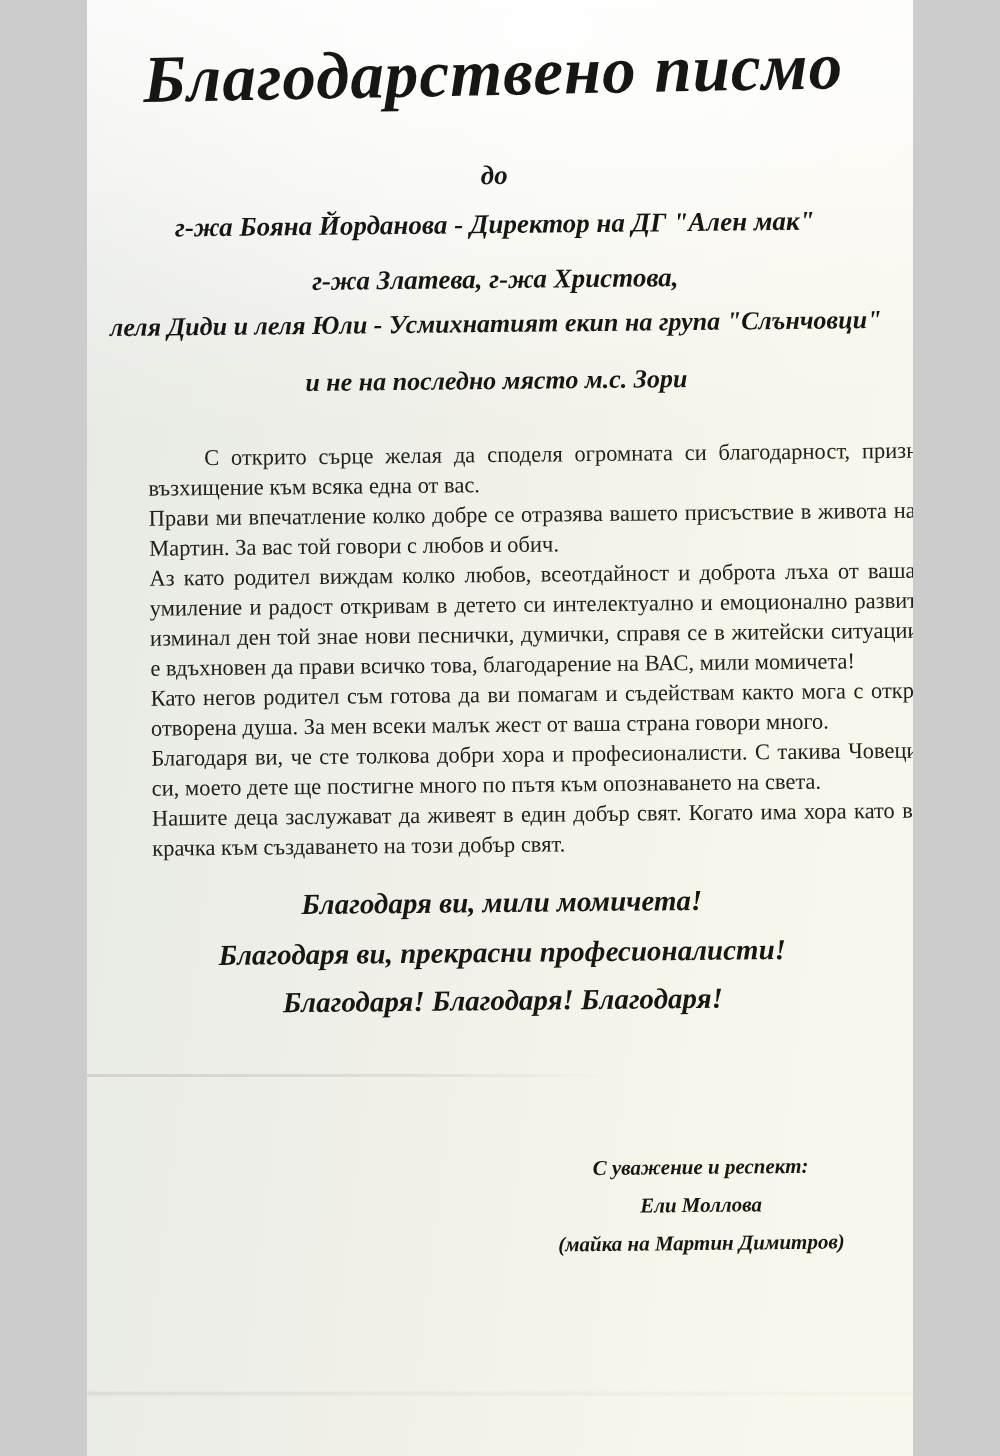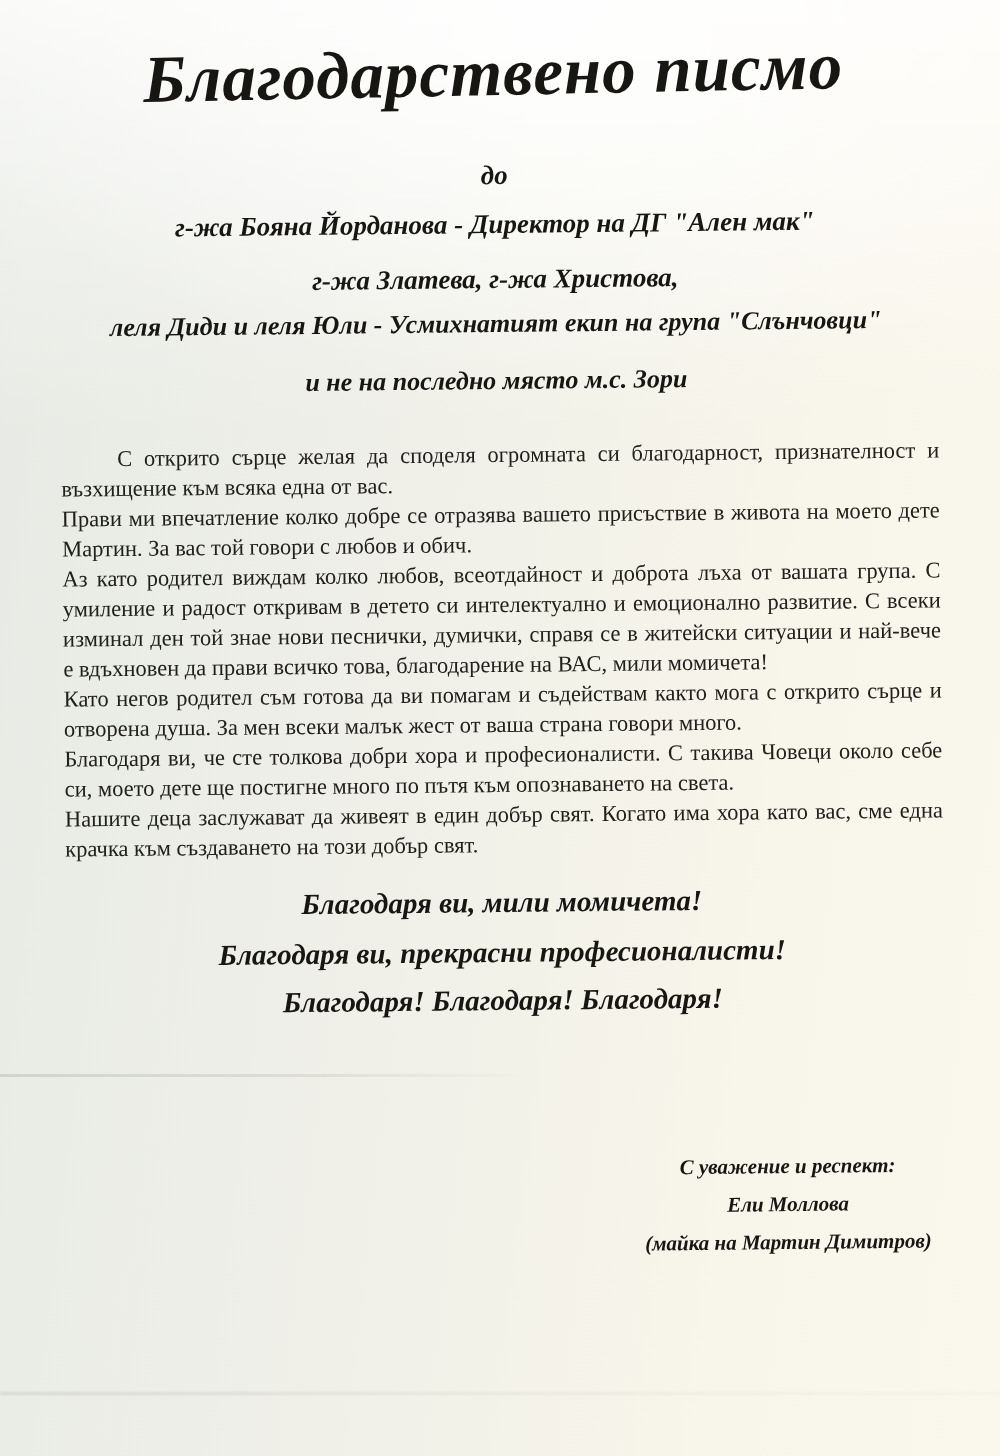--- a/index.html
+++ b/index.html
@@ -2,21 +2,21 @@
 <html lang="bg"><head>
 <meta charset="utf-8">
 <style>
   html, body {
     margin: 0;
     padding: 0;
     background: #ccc;
   }
   .page {
     position: relative;
-    width: 1000px;
+    width: 826px;
     height: 1456px;
     margin: 0 auto;
     overflow: hidden;
     background:
       linear-gradient(180deg, rgba(255,255,255,0.75) 0%, rgba(255,255,255,0.35) 14%, rgba(255,255,255,0) 30%),
       radial-gradient(ellipse 900px 500px at 55% 2%, rgba(255,255,255,0.85), rgba(255,255,255,0) 70%),
       linear-gradient(97deg, #e7eae4 0%, #edeee8 30%, #f3f2e9 55%, #f8f5ea 75%, #faf7ec 100%);
     font-family: "Liberation Serif", serif;
     color: #1c1b18;
   }

